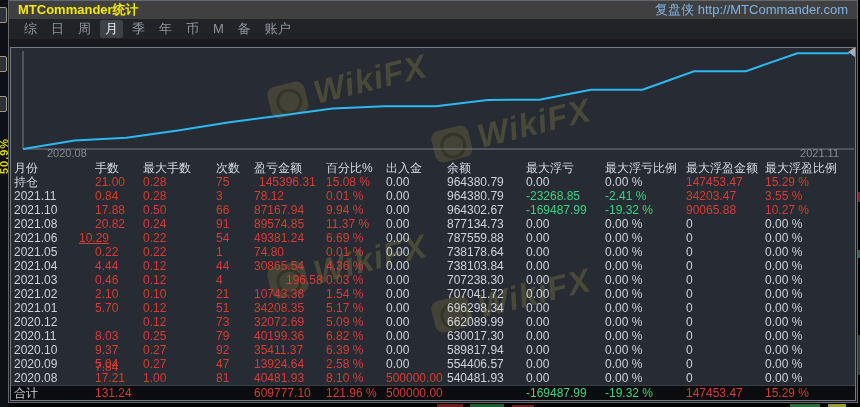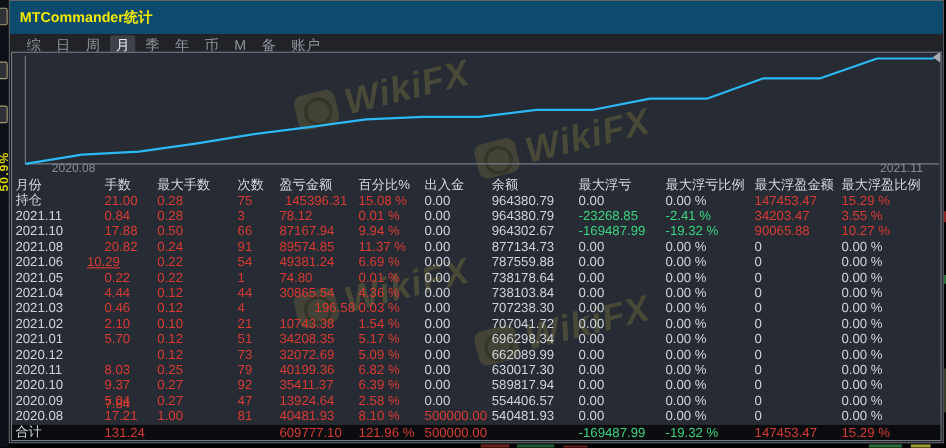--- a/index.html
+++ b/index.html
@@ -10,21 +10,21 @@
   
   #left-strip { position:absolute; left:0; top:0; width:8px; height:407px; background:#0d1016; }
   .strip-box { position:absolute; left:-4px; width:11px; height:16px; border:1px solid #a59a76;
                background:#2e3238; border-radius:2px; }
   #side-label { position:absolute; left:-14px; top:150px; color:#d8d200; font-size:11px; font-weight:bold;
                 transform:rotate(-90deg); letter-spacing:1px; }
 
   
   #window { position:absolute; left:8px; top:0; width:850px; height:403px;
             border:1px solid #62676e; background:#17191d; }
-  #titlebar { height:30px; background:#0c4a6e; display:flex; align-items:center;
+  #titlebar { height:18px; background:#404040; display:flex; align-items:center;
               justify-content:space-between; padding:0 9px; }
   #app-title { color:#f5e900; font-size:13px; font-weight:bold; }
   #brand { color:#7fb3e4; font-size:13px; }
   #menubar { height:20px; background:#212327; display:flex; align-items:center;
              padding-left:10px; font-size:13px; color:#8d949c; }
   .menu-item { padding:0 5px; margin-right:4px; cursor:default; line-height:18px; }
   .menu-item.active { background:#3d4148; color:#eceff2; border-radius:2px; }
 
   #content { position:absolute; left:1px; right:1px; top:46px; bottom:1px;
              border:1px solid #757b83; background:#262b34; overflow:hidden; }
@@ -73,20 +73,21 @@
     <div class="strip-box" style="top:7px"></div>
     <div class="strip-box" style="top:56px"></div>
     <div class="strip-box" style="top:96px"></div>
     <div id="side-label">50.9%</div>
   </div>
 
   <div id="window">
 
     <div id="titlebar">
       <span id="app-title">MTCommander统计</span>
+      <span id="brand">复盘侠 http://MTCommander.com</span>
     </div>
 
     <div id="menubar">
         <span class="menu-item">综</span>
         <span class="menu-item">日</span>
         <span class="menu-item">周</span>
         <span class="menu-item active">月</span>
         <span class="menu-item">季</span>
         <span class="menu-item">年</span>
         <span class="menu-item">币</span>

